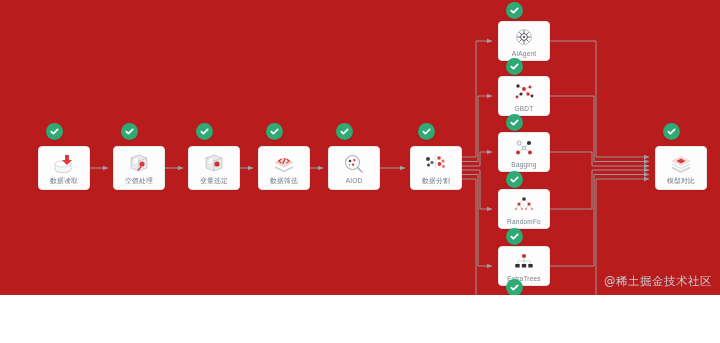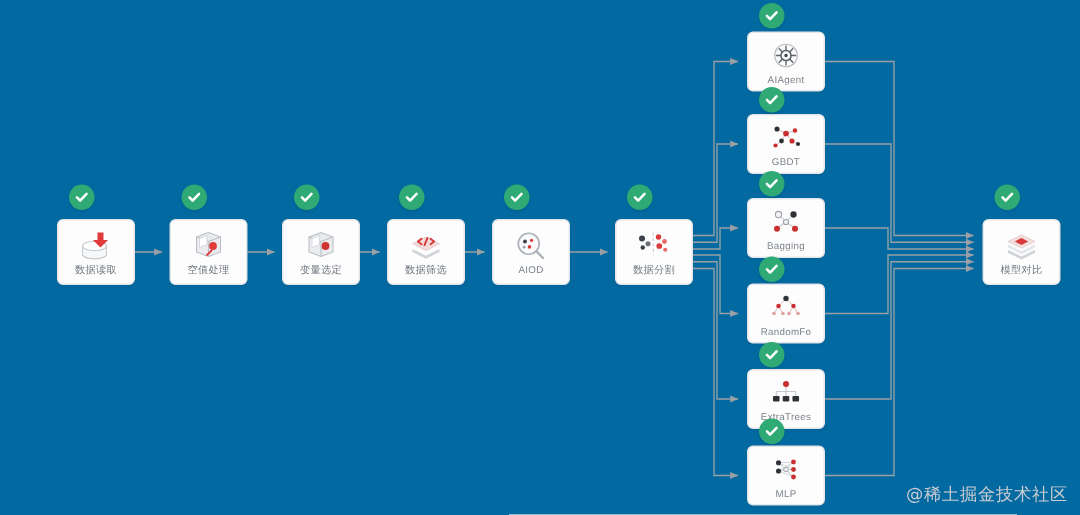--- a/index.html
+++ b/index.html
@@ -3,22 +3,22 @@
 <meta charset="utf-8">
 <style>
   html, body {
     margin: 0;
     padding: 0;
     background: #ffffff;
   }
   #canvas {
     position: relative;
     width: 720px;
-    height: 343px;
-    background: #0369a1;
+    height: 295px;
+    background: #b91c1c;
     font-family: "Liberation Sans", "DejaVu Sans", sans-serif;
     overflow: hidden;
   }
   #edge-layer {
     position: absolute;
     left: 0;
     top: 0;
     width: 720px;
     height: 343px;
     pointer-events: none;

